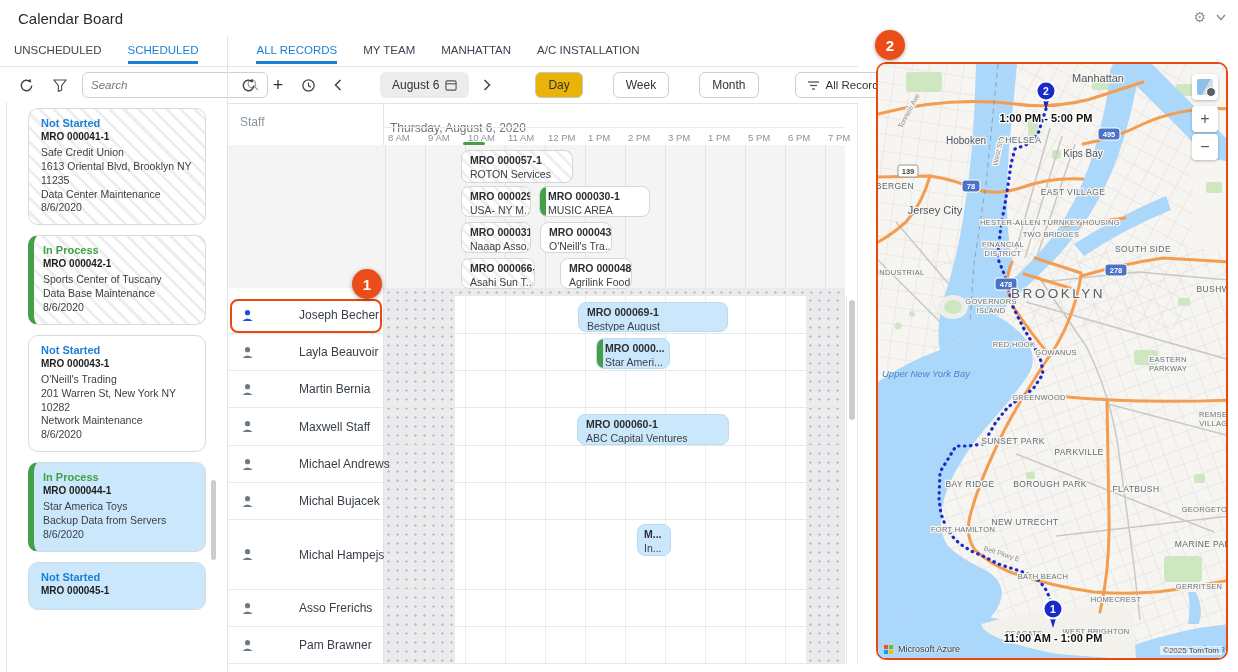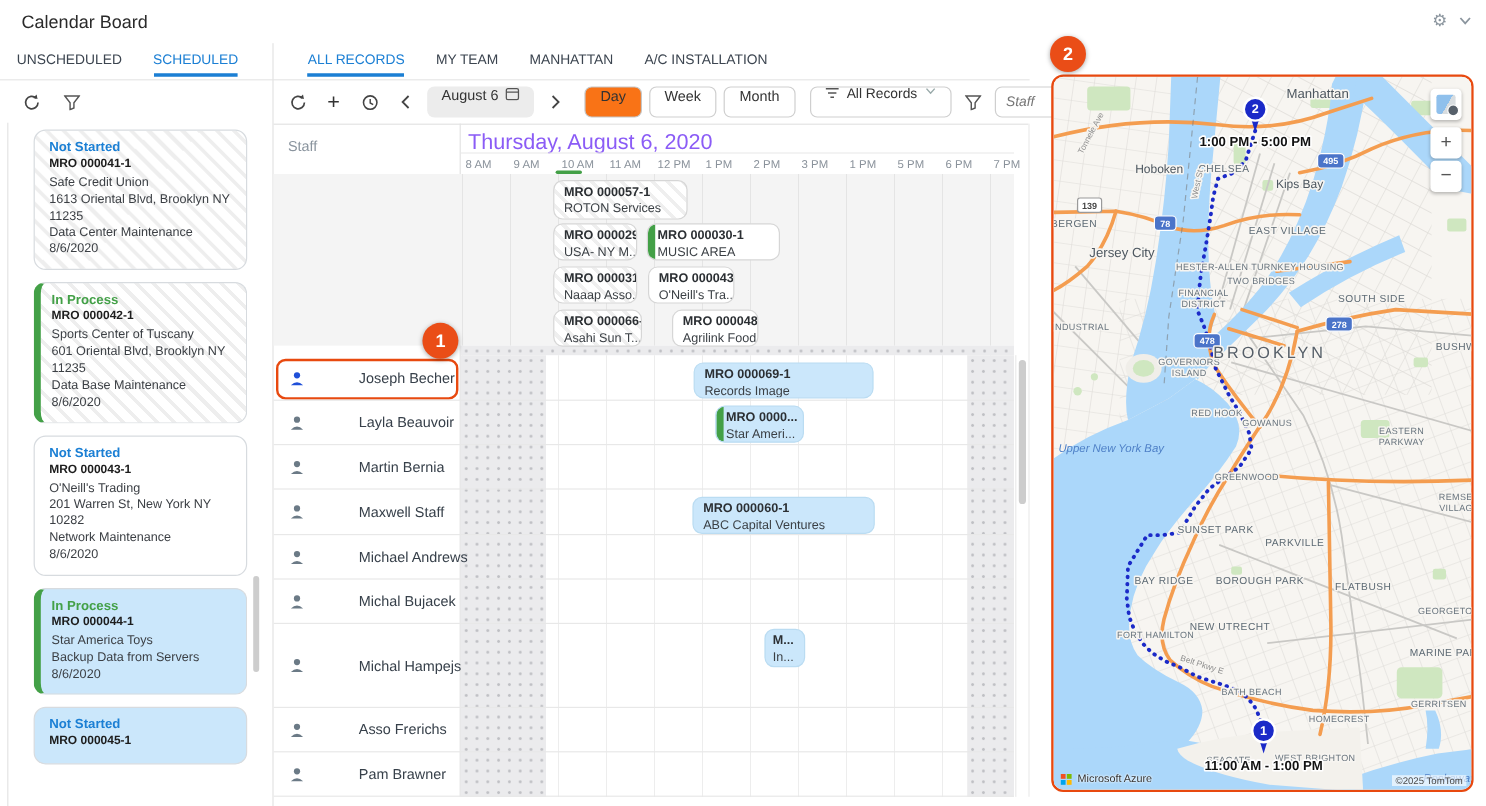--- a/index.html
+++ b/index.html
@@ -14,22 +14,22 @@
 
   
   .tabbar { top:40px; height:27px; border-bottom:1px solid #e6e6e6; display:flex; align-items:flex-start; }
   .tab { font-size:11.5px; color:#3c4550; padding:4px 0 8px 0; margin-right:26px; white-space:nowrap; cursor:pointer; }
   .tab.active { color:#1b7fd4; box-shadow: inset 0 -3px 0 #1b7fd4; }
 
   
   .tbar { top:70px; height:30px; display:flex; align-items:center; }
   .icb { width:24px; height:24px; display:flex; align-items:center; justify-content:center; cursor:pointer; color:#444; flex:none; }
   .btn { height:26px; border:1px solid #cfcfcf; border-radius:6px; background:#fff; font-size:12px; color:#333;
-         display:flex; align-items:flex-start; justify-content:center; padding:0 12px; cursor:pointer; flex:none; }
-  .btn.sel { background:#f97316; border-color:#c6c6c6; }
+         display:flex; align-items:center; justify-content:center; padding:0 12px; cursor:pointer; flex:none;margin-left:24px; }
+  .btn.sel { background:#eab308; border-color:#c6c6c6; }
   .btn.flat { border:none; background:#ececec; gap:6px; }
   .inputbox { height:26px; border:1px solid #cfcfcf; border-radius:6px; background:#fff; display:flex; align-items:center; padding:0 8px; }
   .inputbox input { border:none; outline:none; flex:1; font-size:11.5px; font-style:italic; color:#555; background:transparent; min-width:0;
                     font-family:"Liberation Sans",sans-serif; }
 
   
   .card { width:178px; margin:0 0 10px 0; border:1px solid #d7dbdf; border-radius:10px; background:#fff;
           padding:8px 10px 9px 12px; position:relative; overflow:hidden; }
   .card.striped { background-image: repeating-linear-gradient(45deg, #ffffff 0 7px, #eeeeee 7px 10px); }
   .card.blue { background-color:#cbe7fb; }
@@ -116,38 +116,44 @@
     <svg width="15" height="15" viewBox="0 0 15 15">
         <path d="M12.7,7.5a5.2,5.2 0 1 1-1.6-3.8" fill="none" stroke="#444" stroke-width="1.4"></path>
         <polygon points="11.5,0.8 12.3,4.6 8.6,3.6" fill="#444"></polygon>
       </svg>
   </span>
   <span class="icb">
     <svg width="14" height="13" viewBox="0 0 14 13">
         <path d="M1,1h12L8.6,6.6V11L5.4,12.4V6.6Z" fill="none" stroke="#555" stroke-width="1.2"></path>
       </svg>
   </span>
+  <span class="inputbox" style="flex:1;">
+    <input placeholder="Search" style="">
+    <svg width="12" height="12" viewBox="0 0 13 13">
+        <circle cx="5.3" cy="5.3" r="4" fill="none" stroke="#999" stroke-width="1.3"></circle>
+        <line x1="8.4" y1="8.4" x2="12" y2="12" stroke="#999" stroke-width="1.3"></line>
+      </svg>
+  </span>
 </div>
 
 <div class="abs" style="left:0;top:102px;width:227px;bottom:0;overflow:hidden;">
   <div class="abs" style="left:6px;top:0;bottom:0;width:1px;background:#e4e4e4;"></div>
   <div style="padding:6px 0 0 28px;">
     <div class="card striped">
       <div class="st ns">Not Started</div>
       <div class="mro">MRO 000041-1</div>
       <div class="ln">Safe Credit Union</div>
       <div class="ln">1613 Oriental Blvd, Brooklyn NY 11235</div>
       <div class="ln">Data Center Maintenance</div>
       <div class="ln">8/6/2020</div>
     </div>
     <div class="card striped greenbar">
       <div class="st ip">In Process</div>
       <div class="mro">MRO 000042-1</div>
       <div class="ln">Sports Center of Tuscany</div>
-      <div class="ln">601 Oriental Blvd, Brooklyn NY 11235</div>
       <div class="ln">Data Base Maintenance</div>
       <div class="ln">8/6/2020</div>
     </div>
     <div class="card">
       <div class="st ns">Not Started</div>
       <div class="mro">MRO 000043-1</div>
       <div class="ln">O'Neill's Trading</div>
       <div class="ln">201 Warren St, New York NY 10282</div>
       <div class="ln">Network Maintenance</div>
       <div class="ln">8/6/2020</div>
@@ -227,21 +233,21 @@
     <svg width="12" height="12" viewBox="0 0 13 13">
         <circle cx="5.3" cy="5.3" r="4" fill="none" stroke="#999" stroke-width="1.3"></circle>
         <line x1="8.4" y1="8.4" x2="12" y2="12" stroke="#999" stroke-width="1.3"></line>
       </svg>
   </span>
 </div>
 
 <div class="abs hline" style="left:228px;top:103px;width:629px;"></div>
 <div class="abs" style="left:240px;top:115px;font-size:12px;color:#8a949e;">Staff</div>
 <div class="abs vline" style="left:383px;top:103px;height:561px;"></div>
-<div class="abs" style="left:390px;top:108px;font-size:18px;color:#8b5cf6;">Thursday, August 6, 2020</div>
+<div class="abs" style="left:390px;top:121px;font-size:12px;color:#737373;">Thursday, August 6, 2020</div>
 <div class="abs hline" style="left:384px;top:127px;width:461px;background:#ececec;"></div>
 
 <div class="abs tick" style="left:388px;top:132px;">8 AM</div>
 <div class="abs tick" style="left:428px;top:132px;">9 AM</div>
 <div class="abs tick" style="left:468px;top:132px;">10 AM</div>
 <div class="abs tick" style="left:508px;top:132px;">11 AM</div>
 <div class="abs tick" style="left:548px;top:132px;">12 PM</div>
 <div class="abs tick" style="left:588px;top:132px;">1 PM</div>
 <div class="abs tick" style="left:628px;top:132px;">2 PM</div>
 <div class="abs tick" style="left:668px;top:132px;">3 PM</div>
@@ -349,21 +355,21 @@
   <div class="eid">MRO 000066-1</div>
   <div class="ecl">Asahi Sun T...</div>
 </div>
 <div class="event ev-white" style="left:560px;top:258px;width:72px;height:31px;">
   <div class="eid">MRO 000048-1</div>
   <div class="ecl">Agrilink Food</div>
 </div>
 
 <div class="event ev-blue" style="left:578px;top:302px;width:150px;height:30px;">
   <div class="eid">MRO 000069-1</div>
-  <div class="ecl">Records Image</div>
+  <div class="ecl">Bestype August</div>
 </div>
 <div class="event ev-blue ev-greenbar" style="left:596px;top:338px;width:74px;height:31px;">
   <div class="eid">MRO 0000...</div>
   <div class="ecl">Star Ameri...</div>
 </div>
 <div class="event ev-blue" style="left:577px;top:414px;width:152px;height:31px;">
   <div class="eid">MRO 000060-1</div>
   <div class="ecl">ABC Capital Ventures</div>
 </div>
 <div class="event ev-blue" style="left:637px;top:524px;width:34px;height:32px;padding:3px 6px;">

